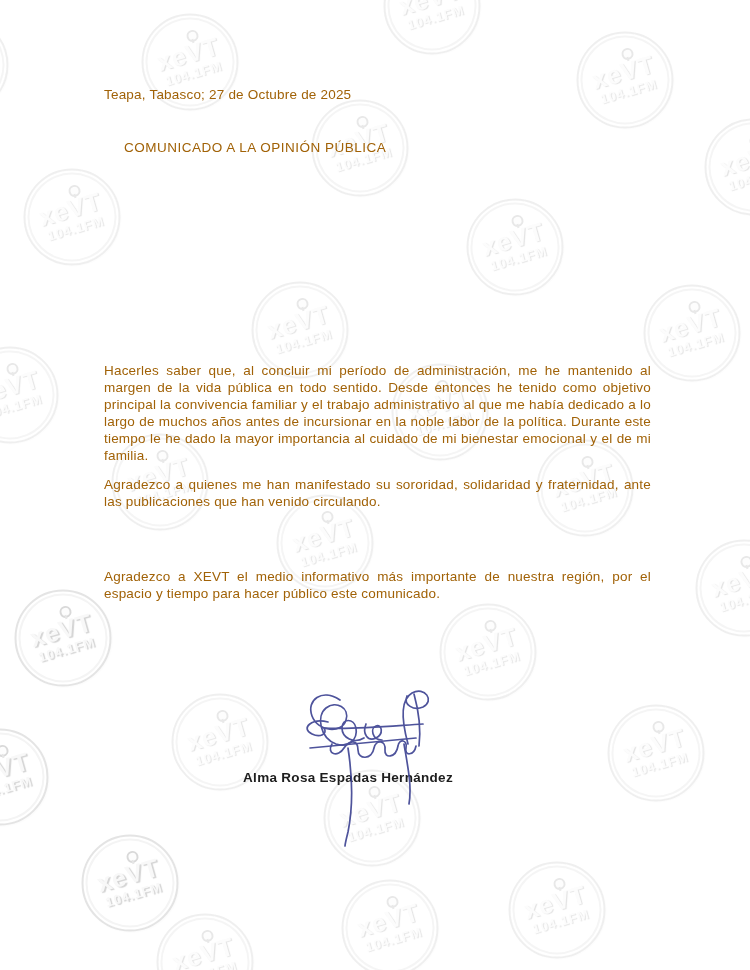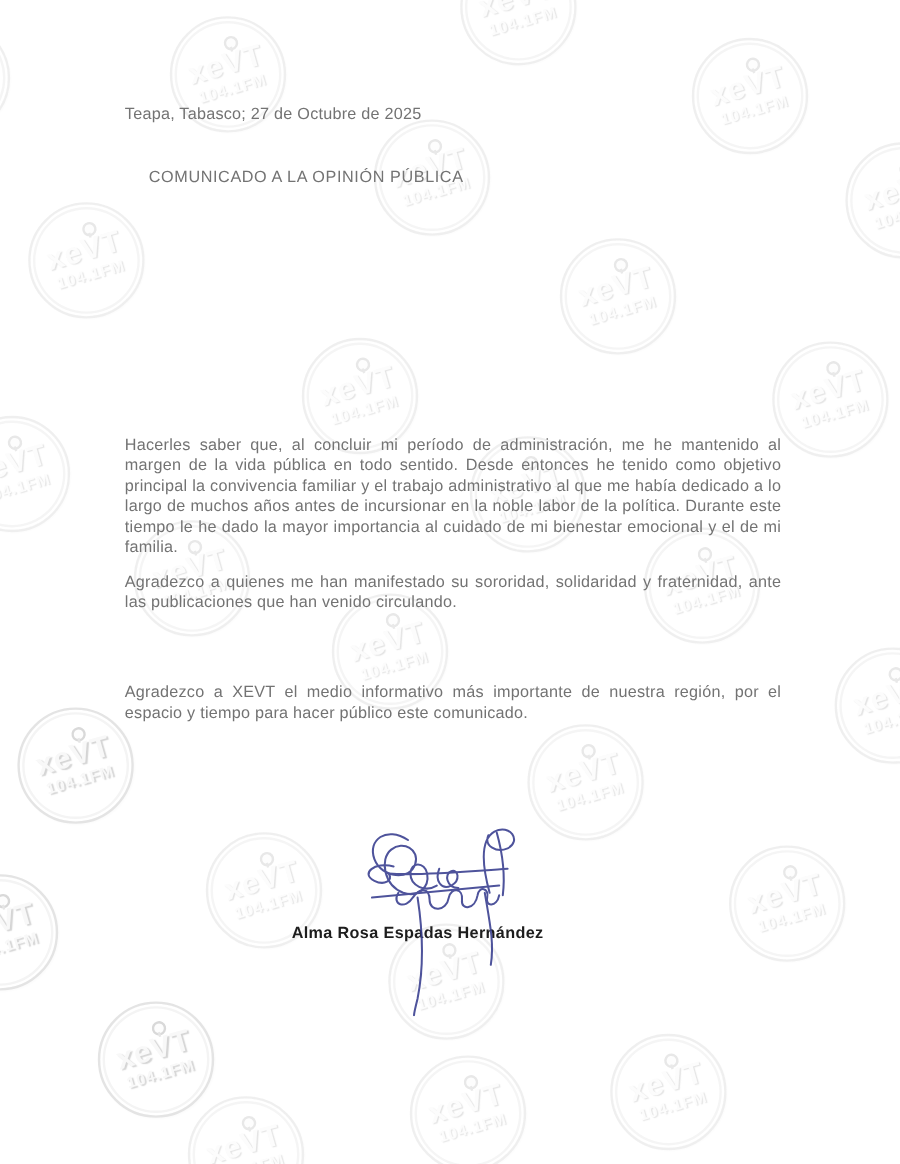--- a/index.html
+++ b/index.html
@@ -57,21 +57,21 @@
     text-shadow: 1.5px 1.5px 1px #d4d4d4, -1px -1px 1px #ffffff;
   }
   .wm-strong .wm-pin { border-color: #d9d9d9; }
 
   
   .content { position: absolute; inset: 0; z-index: 1; }
   .tblock {
     position: absolute;
     left: 104px; width: 547px;
     font-size: 13.5px; line-height: 17px;
-    color: #737373;
+    color: #a16207;
     letter-spacing: 0.2px;
     margin: 0;
   }
   .dateline { top: 86px; }
   .heading  { top: 139px; letter-spacing: 0.5px; margin-left: 20px; }
   .para     { text-align: justify; }
   .p1 { top: 190px; }
   .p2 { top: 275px; }
   .p3 { top: 362px; }
   .p4 { top: 476px; }

